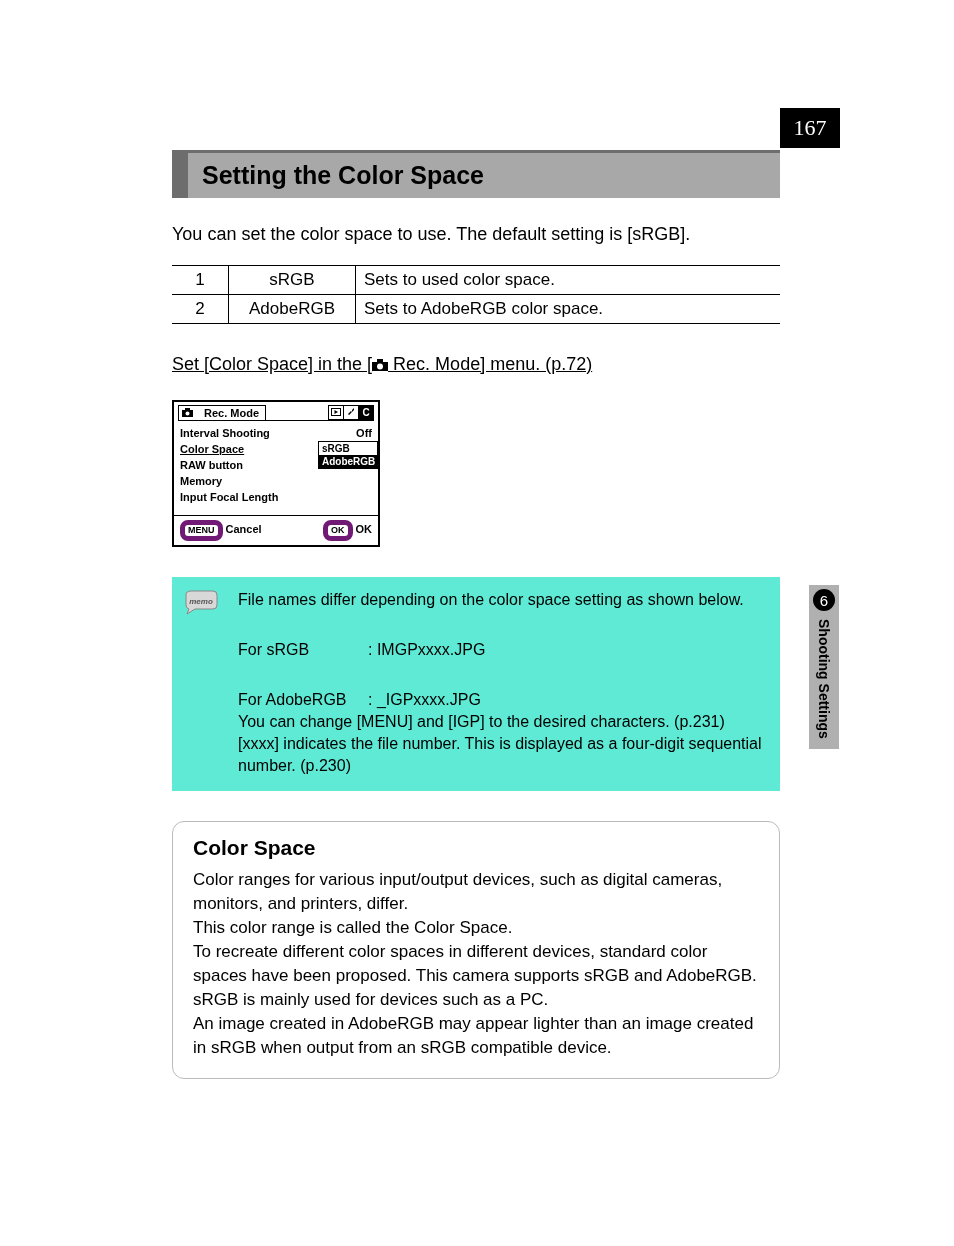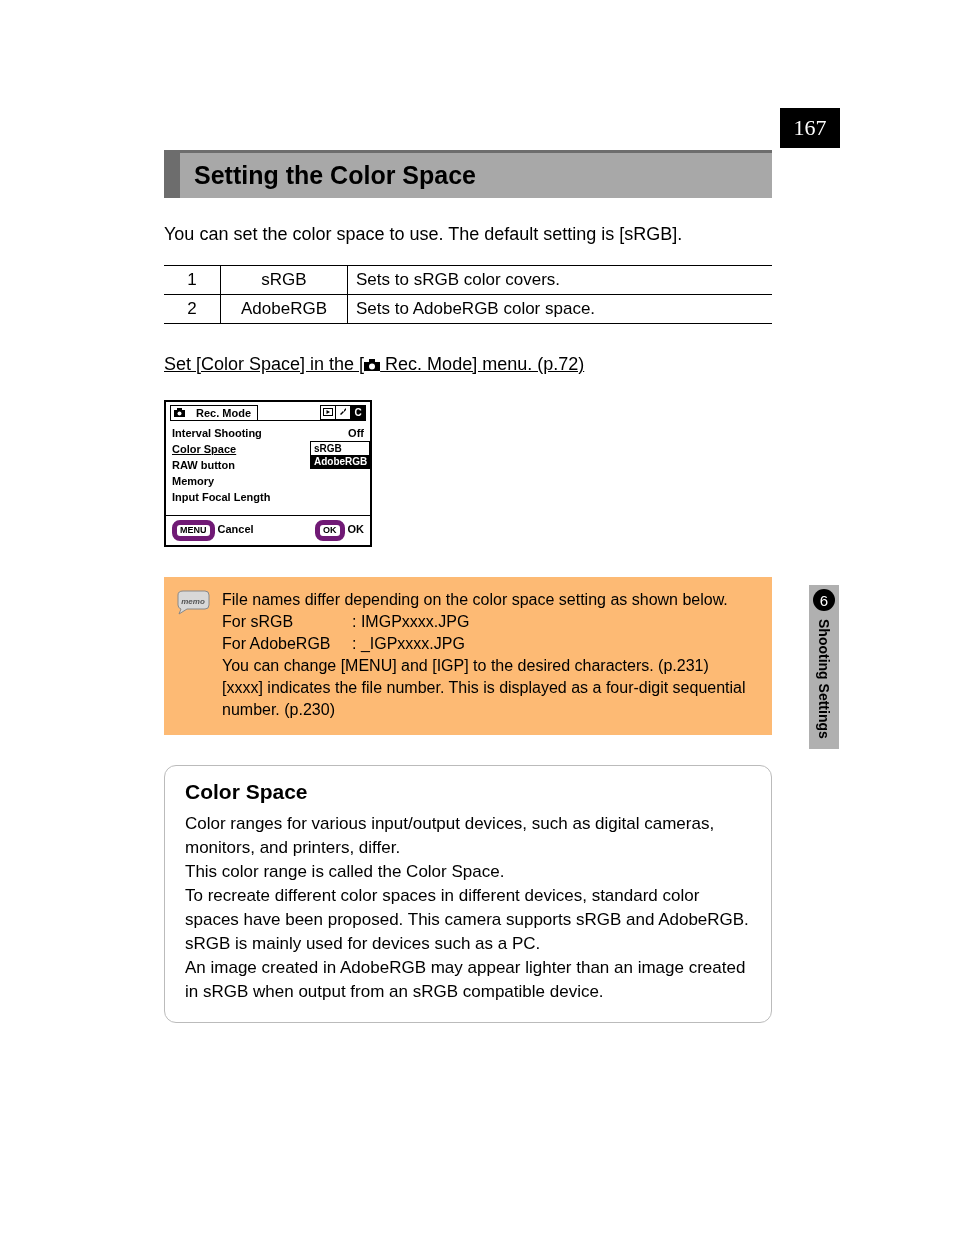--- a/index.html
+++ b/index.html
@@ -50,21 +50,21 @@
     margin-bottom: 8px;
   }
   .side-tab .vtext {
     writing-mode: vertical-rl;
     font-size: 14px;
     font-weight: bold;
     color: #000;
   }
   .content {
     position: absolute;
-    left: 164px;
+    left: 172px;
     top: 150px;
     width: 608px;
   }
   .section-heading {
     background: #a8a8a8;
     border-top: 3px solid #6d6d6d;
     padding: 0;
     margin-bottom: 26px;
     display: flex;
     align-items: stretch;
@@ -193,35 +193,36 @@
     font-size:9px;
     padding:0 3px;
     margin-right:3px;
     line-height:11px;
     font-weight:bold;
   }
   
   .memo-wrap {
     display:flex;
     align-items:flex-start;
-    background:#fdba74;
+    background:#5eead4;
     padding: 12px 18px 14px 0;
     margin-bottom: 30px;
+    gap: 8px;
   }
   .memo-icon {
     width:46px;
     flex:none;
     padding: 0 6px;
     text-align:center;
   }
   .memo-text {
     font-size:16px;
     line-height:22px;
   }
-  .memo-row { display:flex; }
+  .memo-row { display:flex;margin-top:28px; }
   .memo-row .k { width:130px; flex:none;}
   
   .info-box {
     border:1px solid #bbb;
     border-radius:12px;
     padding: 14px 20px 18px 20px;
   }
   .info-box h3 {
     margin:0 0 8px 0;
     font-size:21px;
@@ -250,21 +251,21 @@
     <div class="title">Setting the Color Space</div>
   </div>
 
   <div class="intro">You can set the color space to use. The default setting is [sRGB].</div>
 
   <table class="settings">
     <tbody>
         <tr>
       <td class="num">1</td>
       <td class="name">sRGB</td>
-      <td class="desc">Sets to sRGB color covers.</td>
+      <td class="desc">Sets to used color space.</td>
     </tr>
     <tr>
       <td class="num">2</td>
       <td class="name">AdobeRGB</td>
       <td class="desc">Sets to AdobeRGB color space.</td>
     </tr>
   </tbody>
     </table>
 
   <div class="instr">

